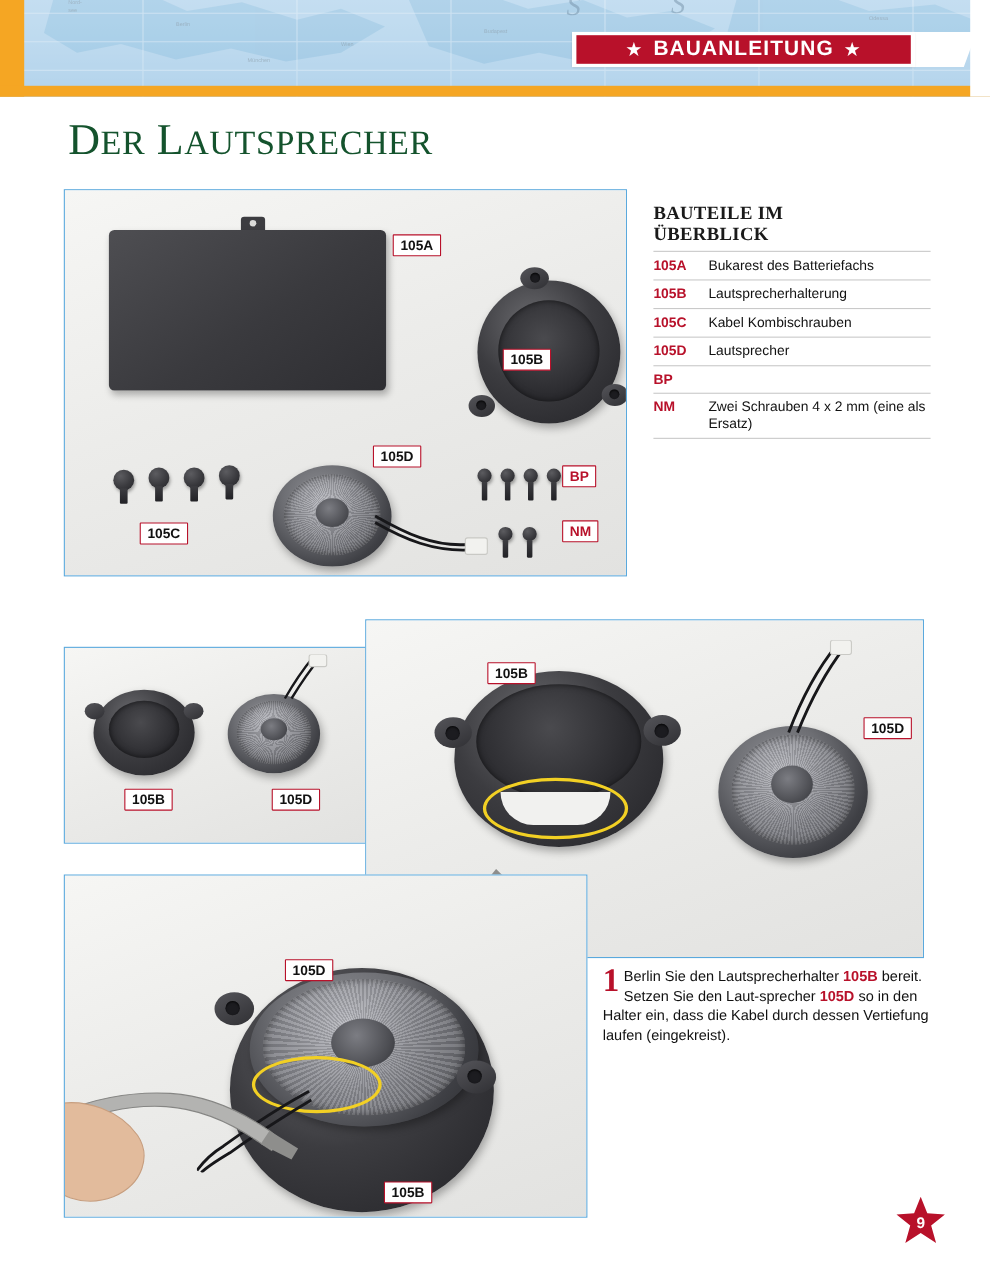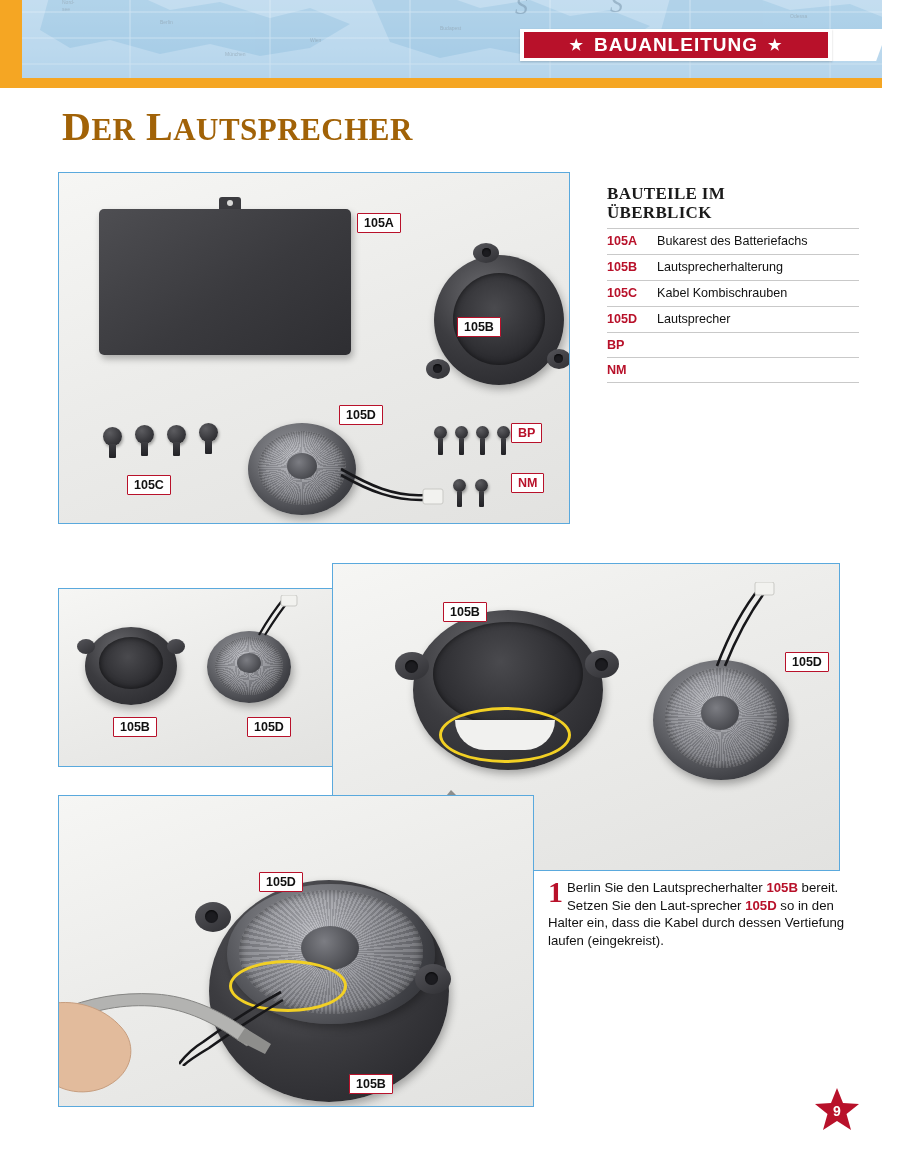--- a/index.html
+++ b/index.html
@@ -73,23 +73,23 @@
     width: 70px; height: 32px;
     background: #ffffff;
     transform: skewX(-20deg);
   }
 
   
   .page-title {
     position: absolute;
     top: 103px; left: 62px;
     font-family: "Liberation Serif", serif;
-    font-weight: bold;
+    font-weight: normal;
     font-size: 40px;
-    color: #a16207;
+    color: #14532d;
     letter-spacing: .5px;
   }
   .page-title .small-caps {
     font-size: 31px;
   }
 
   
   .panel {
     position: absolute;
     border: 1.5px solid #5aa9dd;
@@ -104,21 +104,21 @@
 
   .photo-bg {
     position: absolute;
     inset: 0;
     background: linear-gradient(160deg,#f6f6f4 0%,#ececea 45%,#e2e2e0 100%);
   }
 
   
   .parts-list {
     position: absolute;
-    top: 184px; left: 607px;
+    top: 184px; left: 594px;
     width: 252px;
   }
   .parts-list h2 {
     margin: 0 0 6px 0;
     font-family: "Liberation Serif", serif;
     font-size: 17px;
     line-height: 19px;
     font-weight: bold;
     color: #1a1a1a;
     letter-spacing: .3px;
@@ -390,20 +390,21 @@
     </div>
     <div class="parts-row">
       <span class="parts-code">105D</span>
       <span class="parts-desc">Lautsprecher</span>
     </div>
     <div class="parts-row">
       <span class="parts-code">BP</span>
     </div>
     <div class="parts-row">
       <span class="parts-code">NM</span>
+      <span class="parts-desc">Zwei Schrauben 4 x 2 mm (eine als Ersatz)</span>
     </div>
   </div>
 
   <div class="panel" id="panel-small-left">
     <div class="photo-bg"></div>
 
     <div class="obj ring-outer" style="left:26px; top:38px; width:92px; height:78px;"></div>
     <div class="obj ring-inner" style="left:40px; top:48px; width:64px; height:52px;"></div>
     <div class="obj ring-ear" style="left:18px; top:50px; width:18px; height:15px;"></div>
     <div class="obj ring-ear" style="left:108px; top:50px; width:18px; height:15px;"></div>

